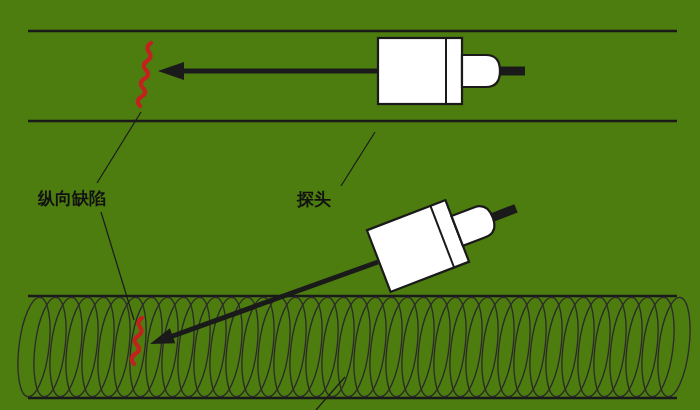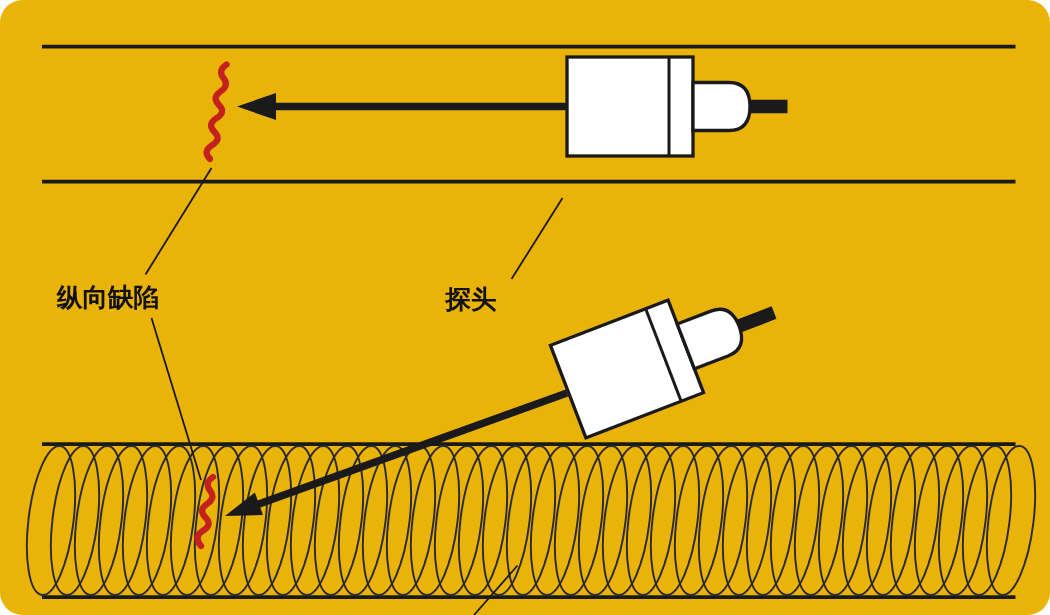--- a/index.html
+++ b/index.html
@@ -1,16 +1,16 @@
 <!DOCTYPE html>
 <html><head>
 <meta charset="utf-8">
 <style>
   html,body{margin:0;padding:0;background:#ffffff;}
-  .stage{width:700px;height:410px;position:relative;background:#eab308;overflow:hidden;border-radius:15px;}
+  .stage{width:700px;height:410px;position:relative;background:#4d7c0f;overflow:hidden;}
   svg{display:block;}
   .pipe{stroke:#1a1a1a;stroke-width:2.5;}
   .probe-body{fill:#ffffff;stroke:#1a1a1a;stroke-width:2.2;}
   .probe-line{stroke:#1a1a1a;stroke-width:2;fill:none;}
   .cyl{fill:#ffffff;stroke:#1a1a1a;stroke-width:2.2;}
   .cable{stroke:#1a1a1a;stroke-width:9;stroke-linecap:butt;}
   .arrow-line{stroke:#1a1a1a;stroke-width:5;}
   .arrow-head{fill:#1a1a1a;stroke:none;}
   .coil-g ellipse{fill:none;stroke:#2b2b2b;stroke-width:1.3;}
   .defect{fill:none;stroke-width:4.2;stroke-linecap:round;stroke-linejoin:round;}

